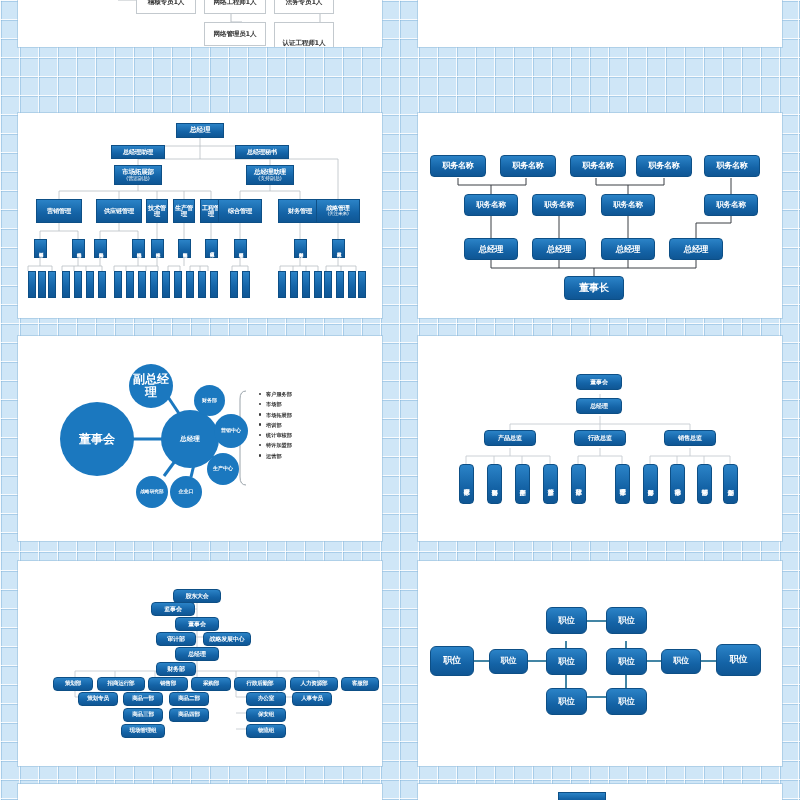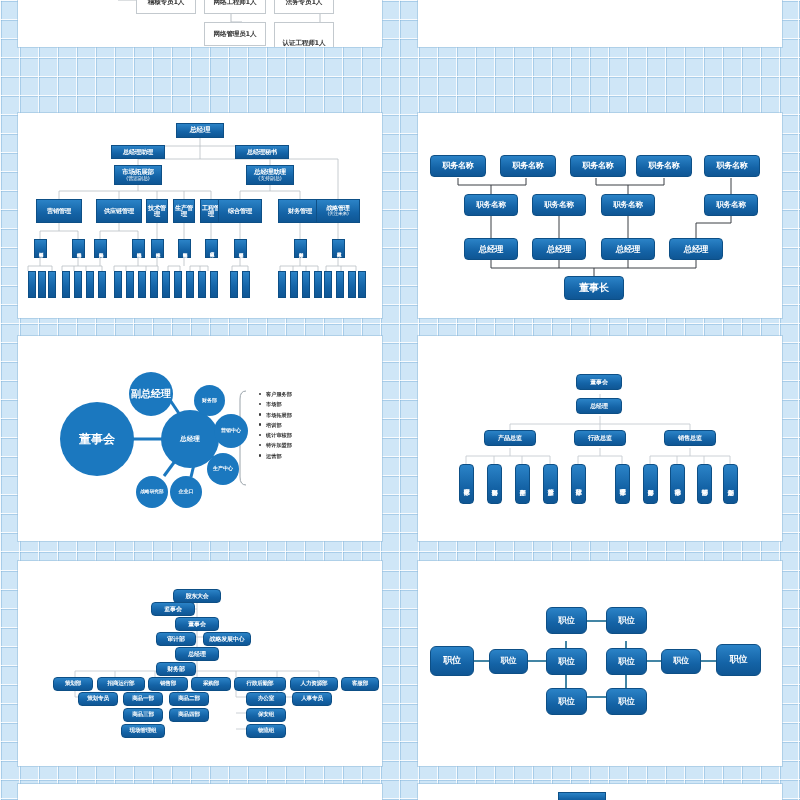--- a/index.html
+++ b/index.html
@@ -306,21 +306,21 @@
         <path d="M190 114 L199 128"></path>
         <path d="M178 120 L173 141"></path>
         <path d="M163 117 L146 140"></path>
       </g>
       <path d="M228 55 q-6 0 -6 8 v33 q0 6 -6 6 q6 0 6 6 v33 q0 8 6 8" stroke="#9aa3aa" stroke-width="1" fill="none"></path>
     </svg>
 
     <div class="circ" style="left:42px;top:66px;width:74px;height:74px;font-size:12px">董事会</div>
     <div class="circ" style="left:143px;top:74px;width:58px;height:58px;font-size:6.6px">总经理</div>
 
-    <div class="circ" style="left:111px;top:36px;width:44px;height:44px;font-size:10px">副总经理</div>
+    <div class="circ" style="left:111px;top:28px;width:44px;height:44px;font-size:12px">副总经理</div>
     <div class="circ" style="left:176px;top:49px;width:31px;height:31px;font-size:5px">财务部</div>
     <div class="circ" style="left:196px;top:78px;width:34px;height:34px;font-size:5px">营销中心</div>
     <div class="circ" style="left:189px;top:117px;width:32px;height:32px;font-size:5px">生产中心</div>
     <div class="circ" style="left:152px;top:140px;width:32px;height:32px;font-size:5px">企业口</div>
     <div class="circ" style="left:118px;top:140px;width:32px;height:32px;font-size:4.6px">战略研究部</div>
 
     <div class="bullets" style="left:240px;top:55px">
       <ul>
         <li>客户服务部</li>
         <li>市场部</li>

